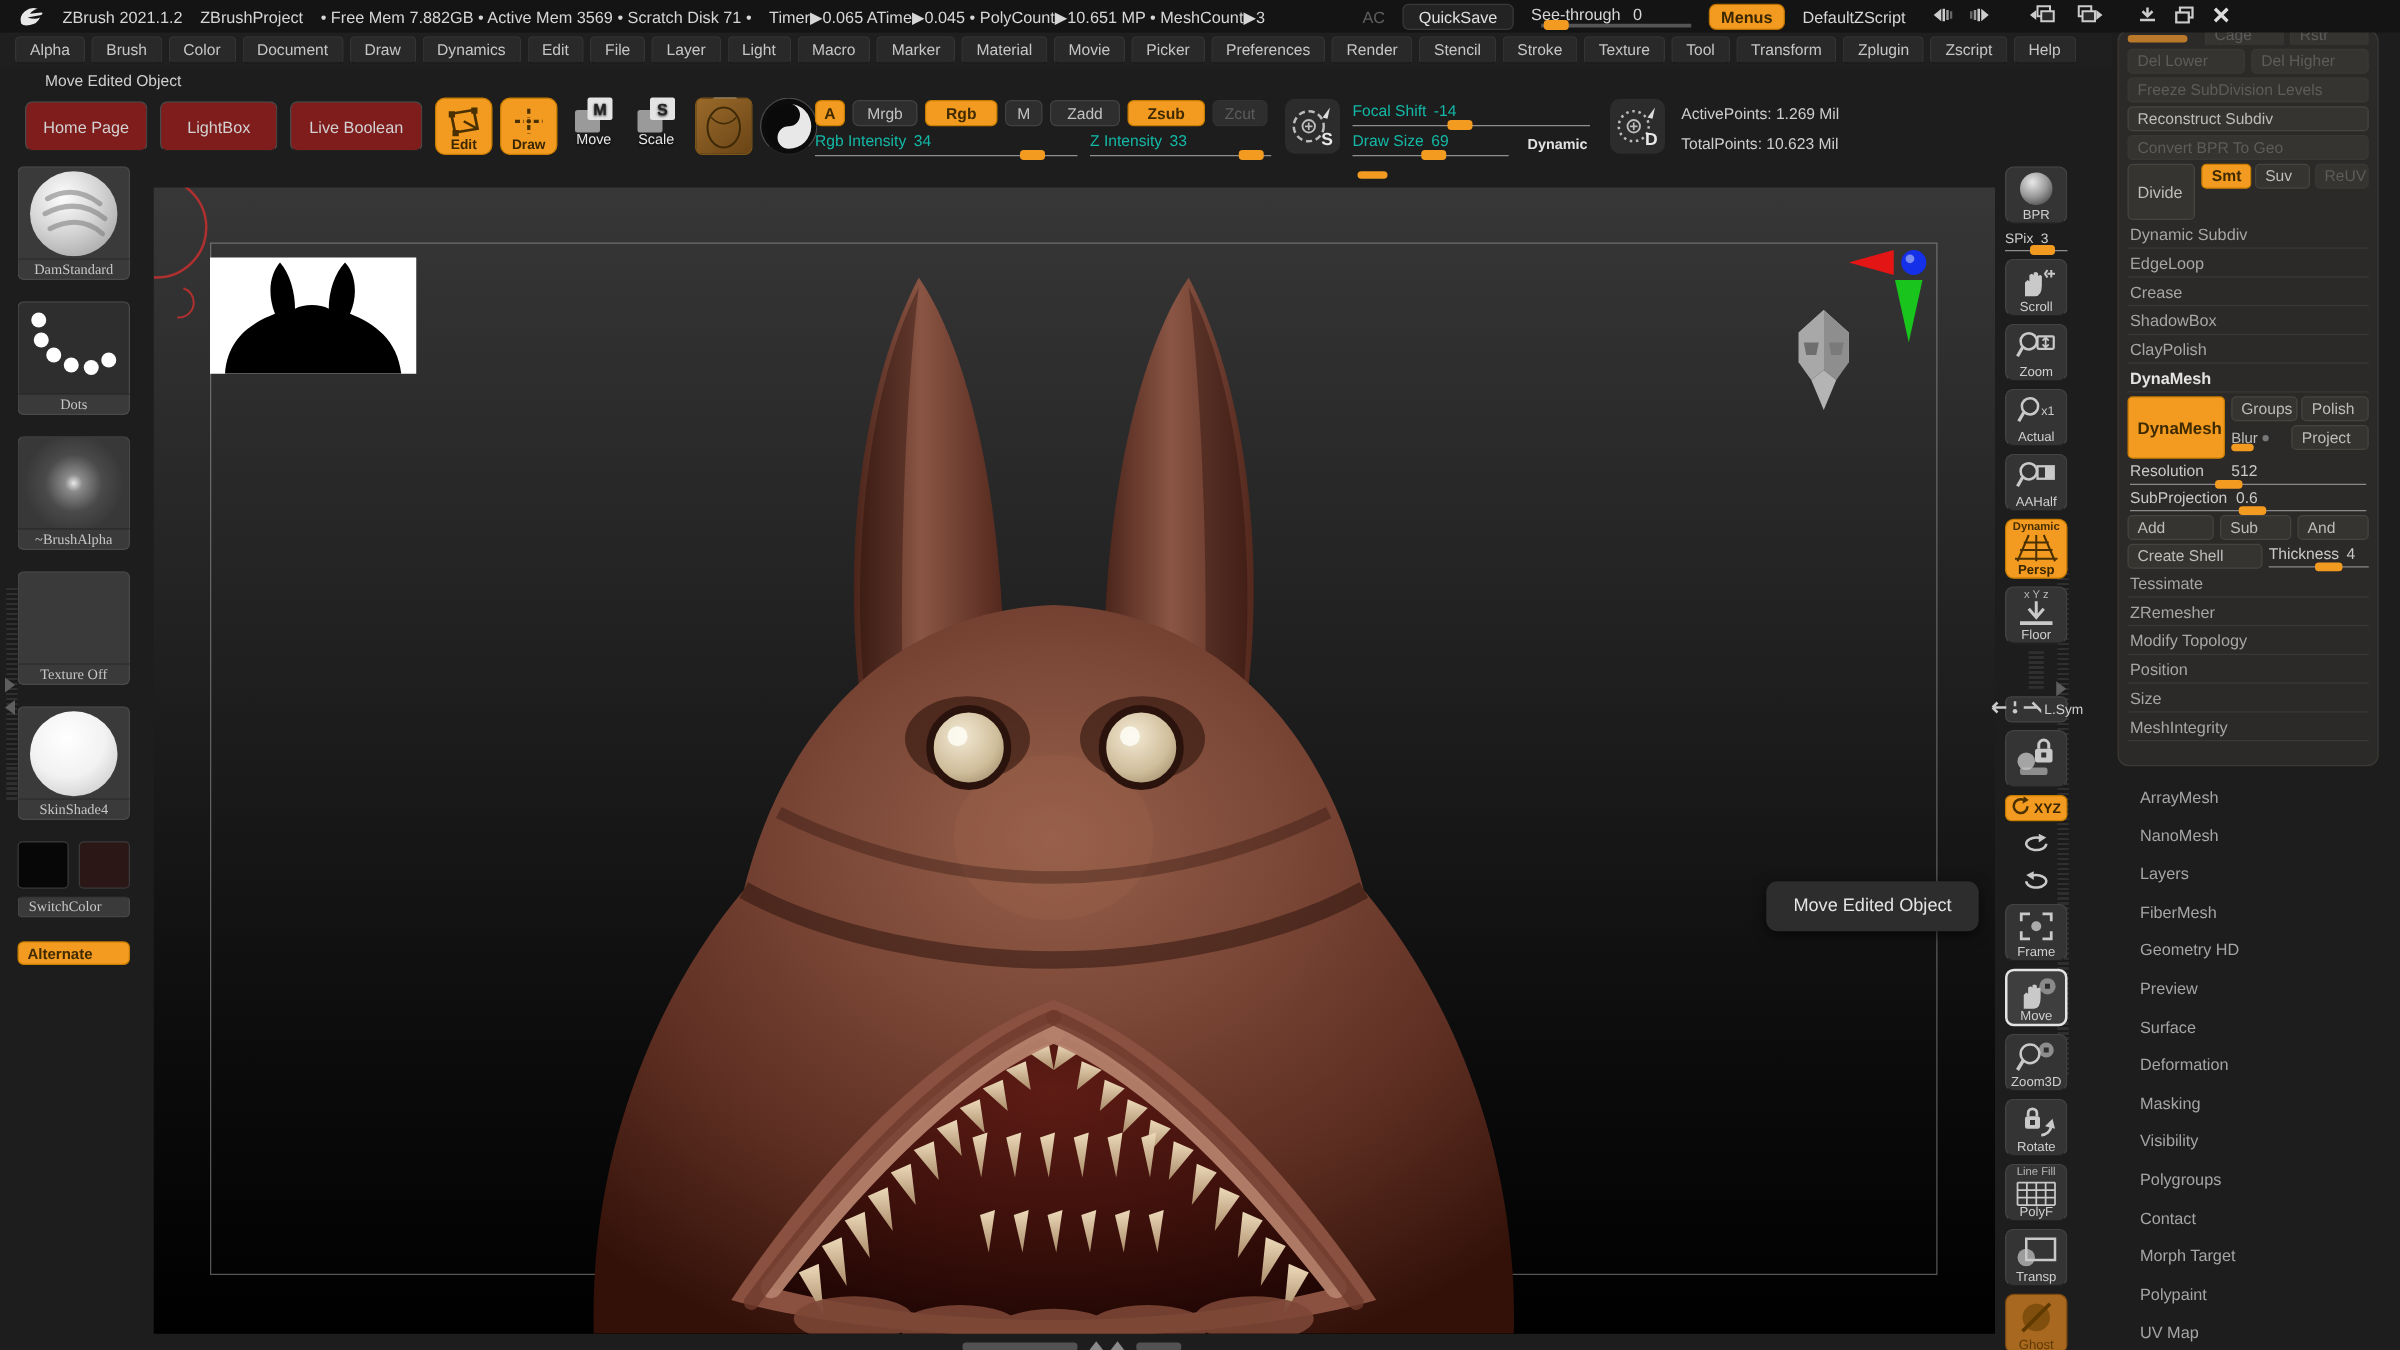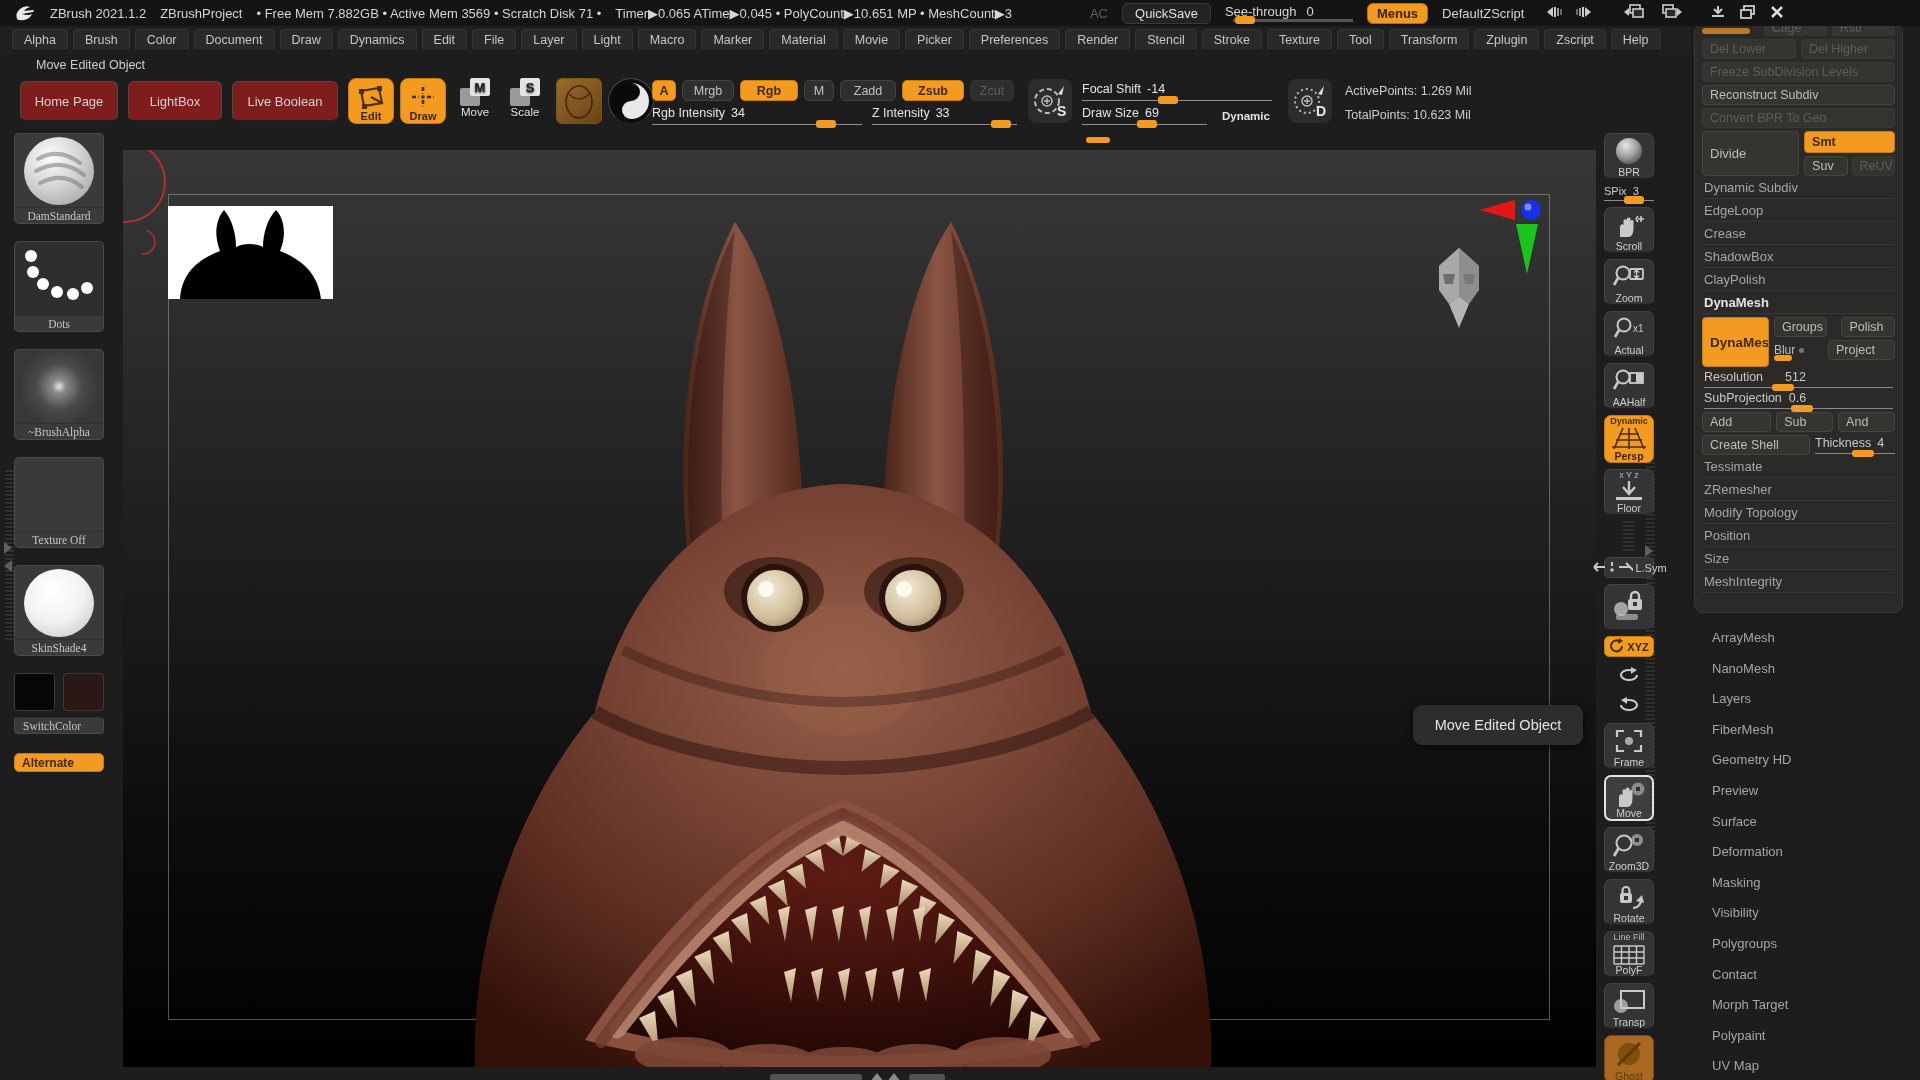--- a/index.html
+++ b/index.html
@@ -37,21 +37,21 @@
   .tgl.off{color:#5c5c5c;border-color:#323232;}
   .icbtn{position:absolute;width:46px;height:46px;border-radius:8px;display:flex;flex-direction:column;
     align-items:center;justify-content:flex-end;padding-bottom:1px;font-size:11px;}
   .icbtn.orange{background:#f29b20;border:1px solid #c87d00;color:#3a2600;font-weight:bold;}
   .gyro{position:absolute;width:46px;height:50px;display:flex;flex-direction:column;align-items:center;
     font-size:11.5px;color:#e8e8e8;text-shadow:0 1px 2px #000;}
   .gyro .sq{position:relative;width:30px;height:28px;}
   .gyro .sq .b1{position:absolute;left:0;bottom:0;width:20px;height:18px;background:#9a9a9a;border-radius:2px;}
   .gyro .sq .b2{position:absolute;right:0;top:0;width:20px;height:18px;background:#e4e4e4;border-radius:2px;
     color:#222;font-weight:bold;font-size:13px;display:flex;align-items:center;justify-content:center;}
-  .slider{position:absolute;font-size:12.5px;color:#e5e5e5;}
+  .slider{position:absolute;font-size:12.5px;color:#14b8a6;}
   .slider .lab{white-space:nowrap;}
   .slider .val{margin-left:6px;}
   .slider .track{position:relative;height:1px;background:#8e8e8e;margin-top:4px;}
   .slider .hdl{position:absolute;top:-4px;width:20px;height:8px;border-radius:3px;background:#f29b20;}
   .circ-ic{position:absolute;width:44px;height:44px;background:#2c2c2c;border-radius:8px;
     display:flex;align-items:center;justify-content:center;}
   .pts{position:absolute;font-size:12.5px;color:#cdcdcd;white-space:nowrap;}
 
   
   #lefttray{position:absolute;left:14px;top:133px;width:92px;z-index:5;display:flex;flex-direction:column;}
@@ -738,38 +738,38 @@
           <div class="p-btn dimb">Freeze SubDivision Levels</div>
         </div>
         <div class="p-row">
           <div class="p-btn">Reconstruct Subdiv</div>
         </div>
         <div class="p-row">
           <div class="p-btn dimb">Convert BPR To Geo</div>
         </div>
         <div class="p-row" style="align-items: stretch;">
           <div class="p-btn" style="flex: 1.25 1 0%; height: 45px; font-size: 13px;">Divide</div>
-          <div style="flex: 1 1 0%; display: flex; flex-direction: column; gap: 3px;">
+          <div style="flex: 1 1 0%; display: flex; flex-direction: row; gap: 3px;">
             <div class="p-btn orangeb">Smt</div>
             <div style="display: flex; gap: 4px;">
               <div class="p-btn">Suv</div>
               <div class="p-btn dimb">ReUV</div>
             </div>
           </div>
         </div>
         <div class="p-header">Dynamic Subdiv</div>
         <div class="p-header">EdgeLoop</div>
         <div class="p-header">Crease</div>
         <div class="p-header">ShadowBox</div>
         <div class="p-header">ClayPolish</div>
         <div class="p-header boldh">DynaMesh</div>
         <div class="p-row" style="align-items: stretch;">
           <div class="p-btn orangeb" style="flex: 1.25 1 0%; height: 50px; font-size: 13.5px;">DynaMesh</div>
           <div style="flex: 1 1 0%; display: flex; flex-direction: column; gap: 3px;">
-            <div style="display: flex; gap: 14px;">
+            <div style="display: flex; gap: 3px;">
               <div class="p-btn">Groups</div>
               <div class="p-btn">Polish</div>
             </div>
             <div style="display: flex; gap: 3px; align-items: center;">
               <div style="flex: 1 1 0%; font-size: 12px; color: rgb(189, 189, 189); position: relative;"><span>Blur</span><span style="display: inline-block; width: 9px; height: 9px; border-radius: 50%; background: rgb(119, 119, 119); border: 2px solid rgb(42, 42, 42); margin-left: 2px; vertical-align: middle;"></span><div style="position: absolute; left: 0px; bottom: -4px; width: 18px; height: 6px; border-radius: 3px; background: rgb(242, 155, 32);"></div></div>
               <div class="p-btn">Project</div>
             </div>
           </div>
         </div>
         <div class="p-slider">

